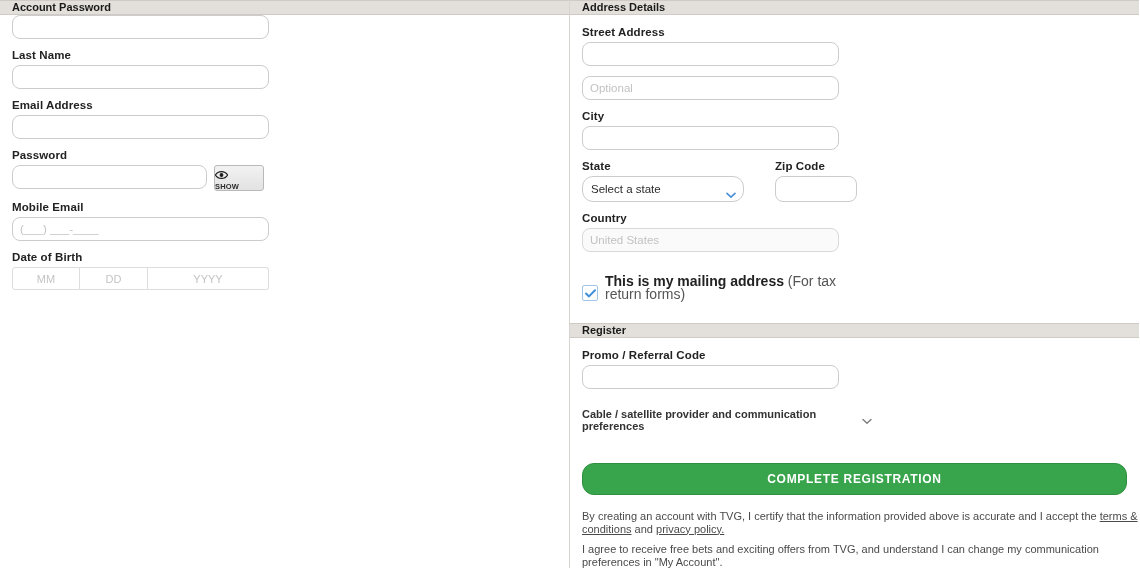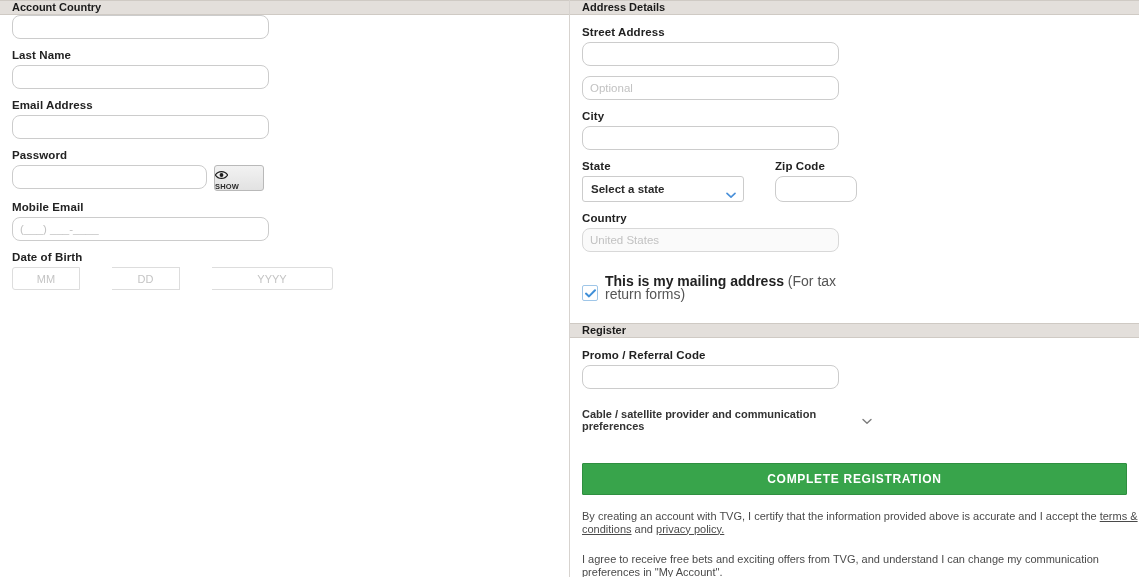--- a/index.html
+++ b/index.html
@@ -110,21 +110,20 @@
     font-size: 7.5px;
     font-weight: bold;
     color: #2b2b2b;
     letter-spacing: 0.2px;
   }
 
   
   .dob {
     display: flex;
     width: 265px;
-    gap: 32px;
   }
   .dob .seg {
     box-sizing: border-box;
     height: 23px;
     border: 1px solid #dddddd;
     background: #ffffff;
     font-family: "Liberation Sans", sans-serif;
     font-size: 11px;
     color: #c4c4c4;
     text-align: center;
@@ -144,24 +143,24 @@
 
   .select-wrap {
     position: relative;
     width: 162px;
   }
   .select-box {
     box-sizing: border-box;
     width: 162px;
     height: 26px;
     border: 1px solid #cccccc;
-    border-radius: 3px;
+    border-radius: 11px;
     background: #ffffff;
     font-size: 11.5px;
-    font-weight: bold;
+    font-weight: normal;
     color: #2b2b2b;
     padding: 0 22px 0 8px;
     line-height: 24px;
     cursor: pointer;
     white-space: nowrap;
     overflow: hidden;
   }
   .select-chevron {
     position: absolute;
     right: 8px;
@@ -217,51 +216,51 @@
   .expander .exp-chevron { margin-left: 8px; }
 
   .cta {
     display: block;
     box-sizing: border-box;
     width: 545px;
     height: 32px;
     margin-top: 31px;
     background: #38a44b;
     border: 1px solid #2f8f40;
-    border-radius: 1px;
+    border-radius: 12px;
     color: #ffffff;
     font-family: "Liberation Sans", sans-serif;
     font-size: 12px;
     font-weight: bold;
     letter-spacing: 0.7px;
     cursor: pointer;
   }
 
   .legal {
     width: 557px;
     margin-top: 15px;
     font-size: 11px;
     line-height: 12.5px;
     color: #4a4a4a;
   }
   .legal p { margin: 0; }
-  .legal p + p { margin-top: 18px; }
+  .legal p + p { margin-top: 8px; }
   .legal a {
     color: #4a4a4a;
     text-decoration: underline;
   }
 </style>
 </head>
 <body>
 
 <div class="columns">
 
   <div class="col-left">
 
-    <div class="section-bar">Account Country</div>
+    <div class="section-bar">Account Password</div>
 
     <div class="pad">
 
       <input class="txt w-left" type="text" value="" style="">
 
       <div class="fld-label">Last Name</div>
       <input class="txt w-left" type="text" value="" style="">
 
       <div class="fld-label">Email Address</div>
       <input class="txt w-left" type="text" value="" style="">

